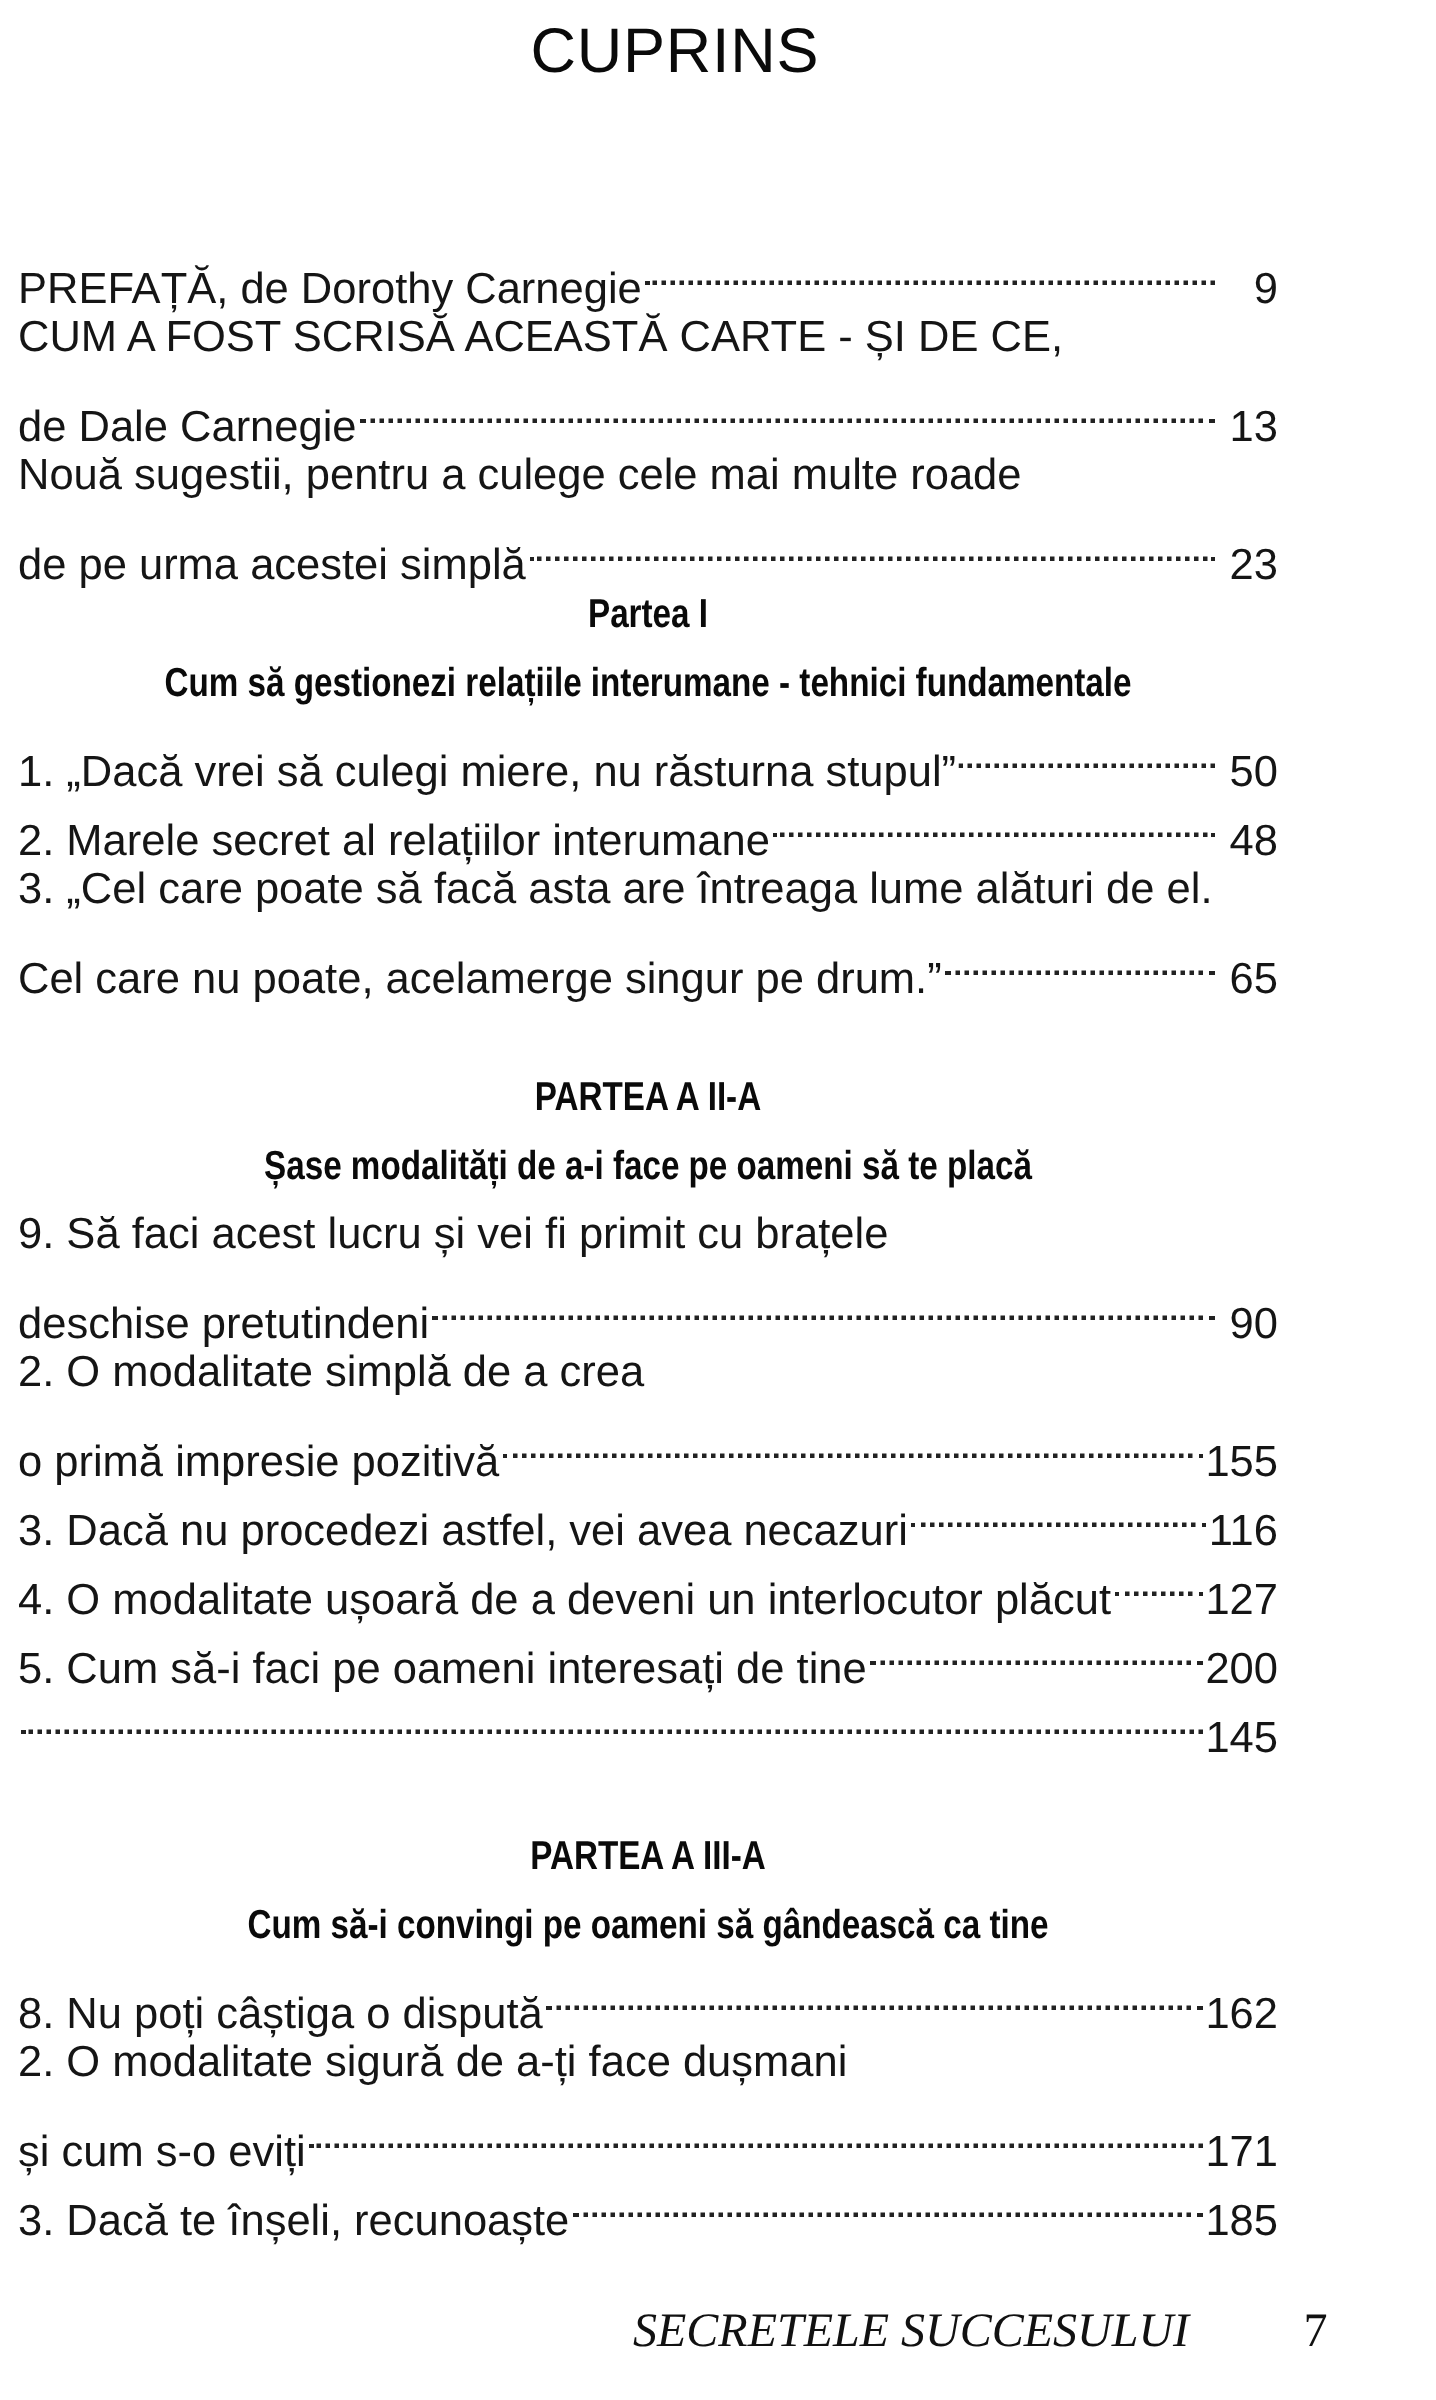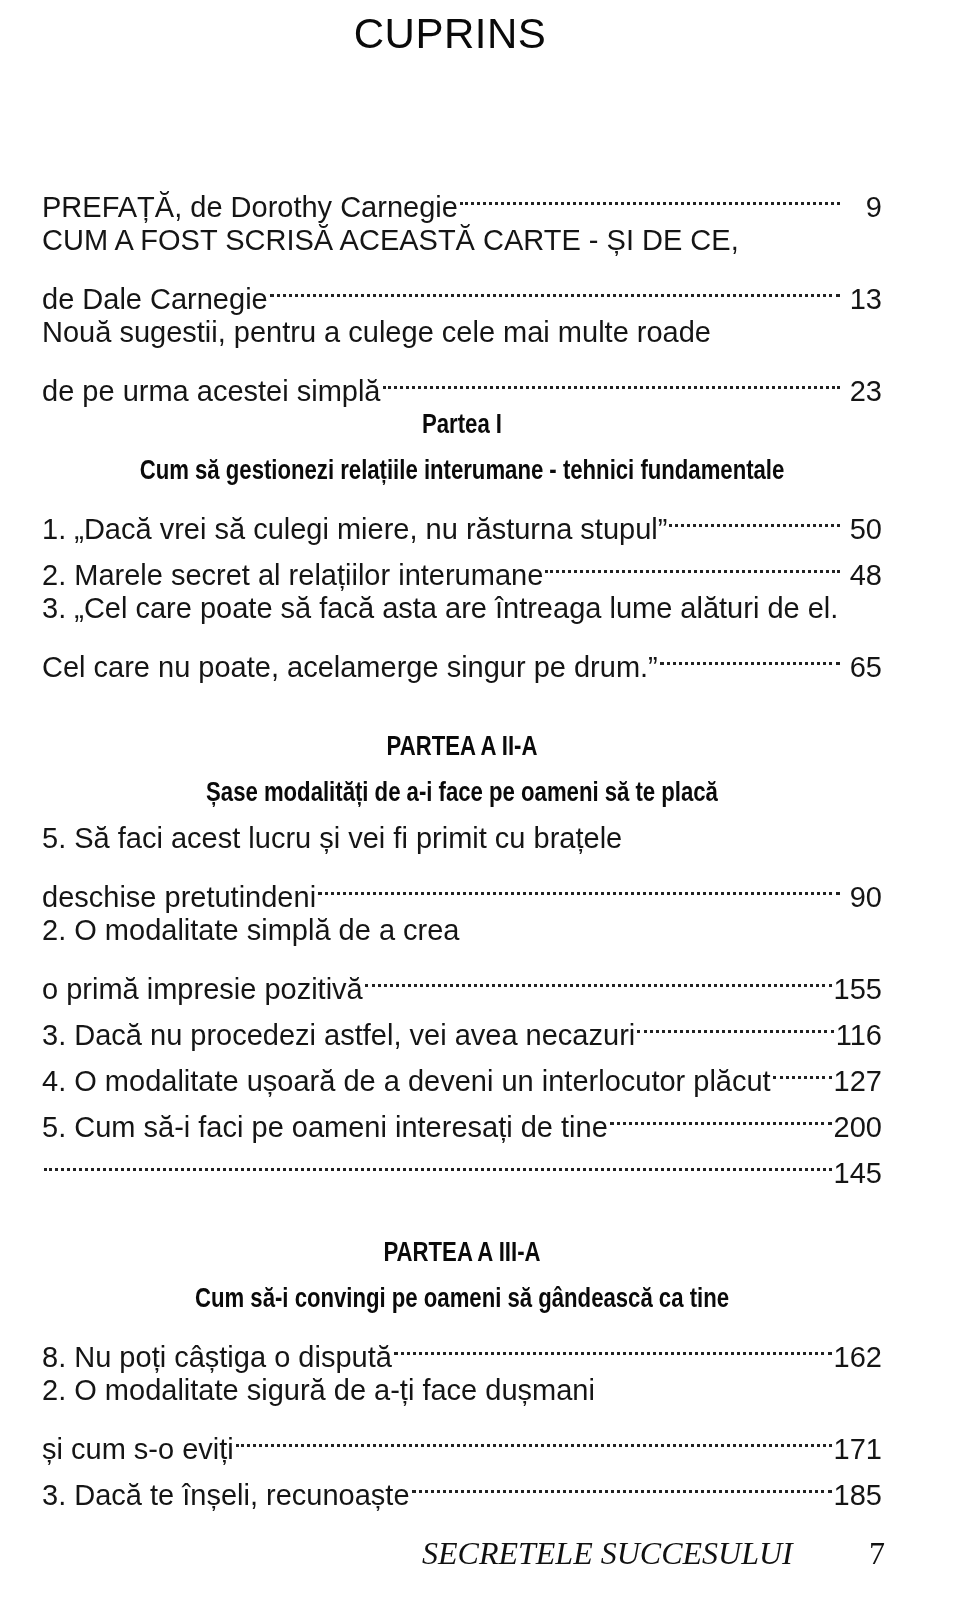--- a/index.html
+++ b/index.html
@@ -22,23 +22,22 @@
       width: 900px;
       text-align: center;
       font-size: 42px;
       font-weight: normal;
       letter-spacing: 0.5px;
       color: #0a0a0a;
     }
     .toc {
       position: absolute;
       left: 12px;
-      top: 171px;
+      top: 156px;
       width: 840px;
-      margin-left: 30px;
     }
     .line {
       height: 46px;
       line-height: 46px;
       font-size: 29px;
       white-space: nowrap;
       display: flex;
       align-items: baseline;
       color: #151515;
     }
@@ -155,21 +154,21 @@
     <span class="dots"></span>
     <span class="page">65</span>
   </div>
 
   <div class="gap"></div>
 
   <div class="heading">PARTEA A II-A</div>
   <div class="heading">Șase modalități de a-i face pe oameni să te placă</div>
 
   <div class="line">
-    <span class="text">5. Să faci acest lucru și vei fi primit cu brațele</span>
+    <span class="text">9. Să faci acest lucru și vei fi primit cu brațele</span>
   </div>
   <div class="line">
     <span class="text">deschise pretutindeni</span>
     <span class="dots"></span>
     <span class="page">90</span>
   </div>
   <div class="line">
     <span class="text">2. O modalitate simplă de a crea</span>
   </div>
   <div class="line">

